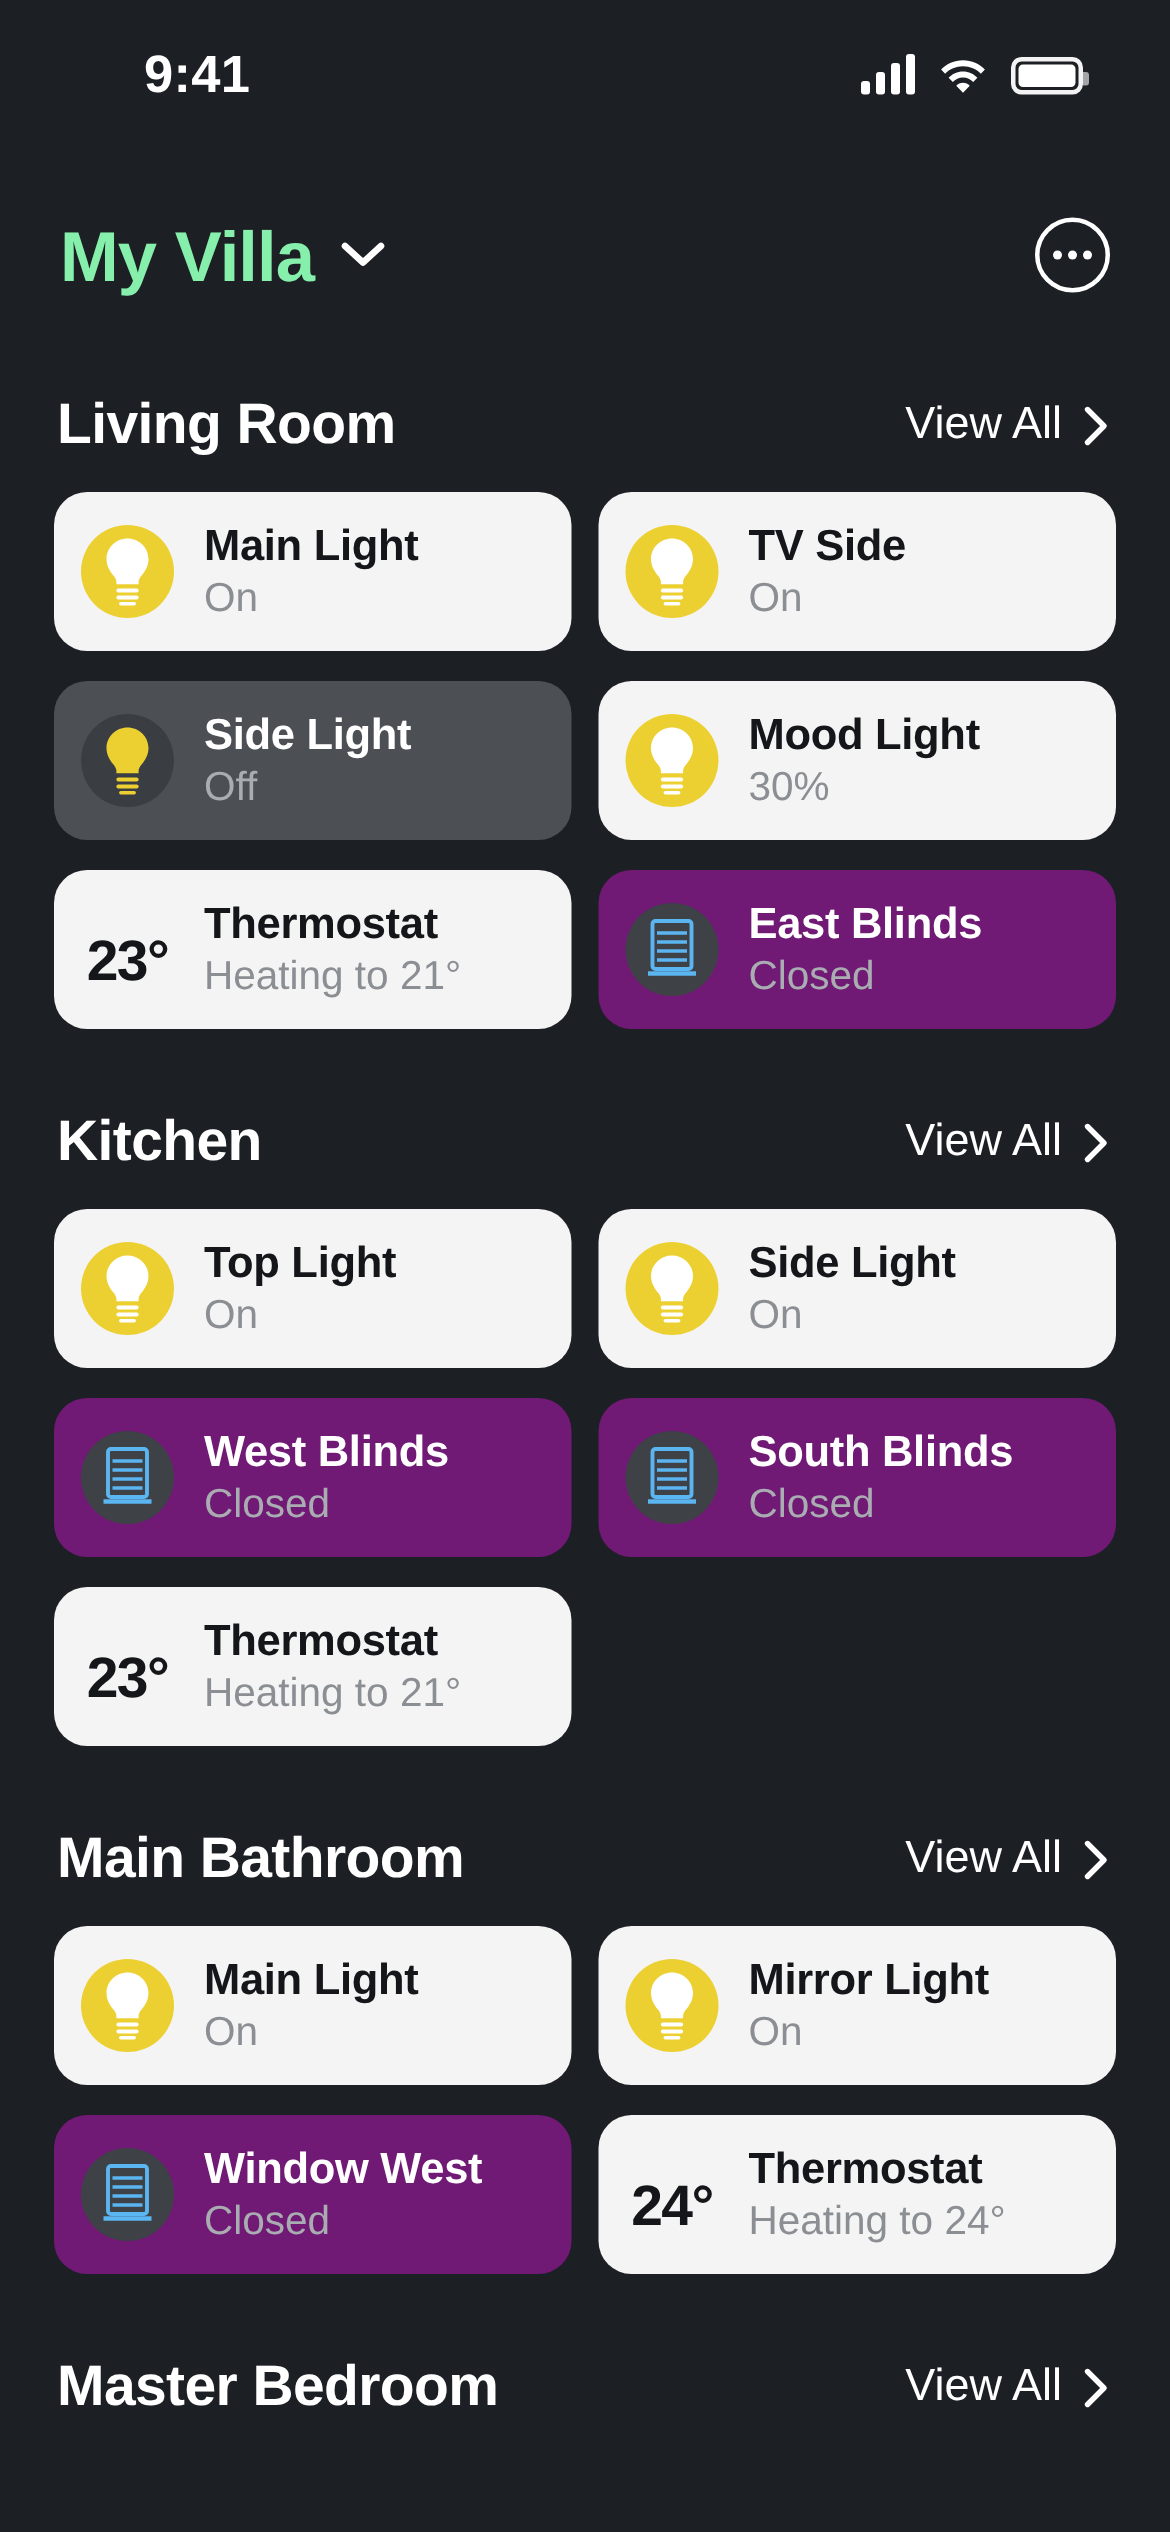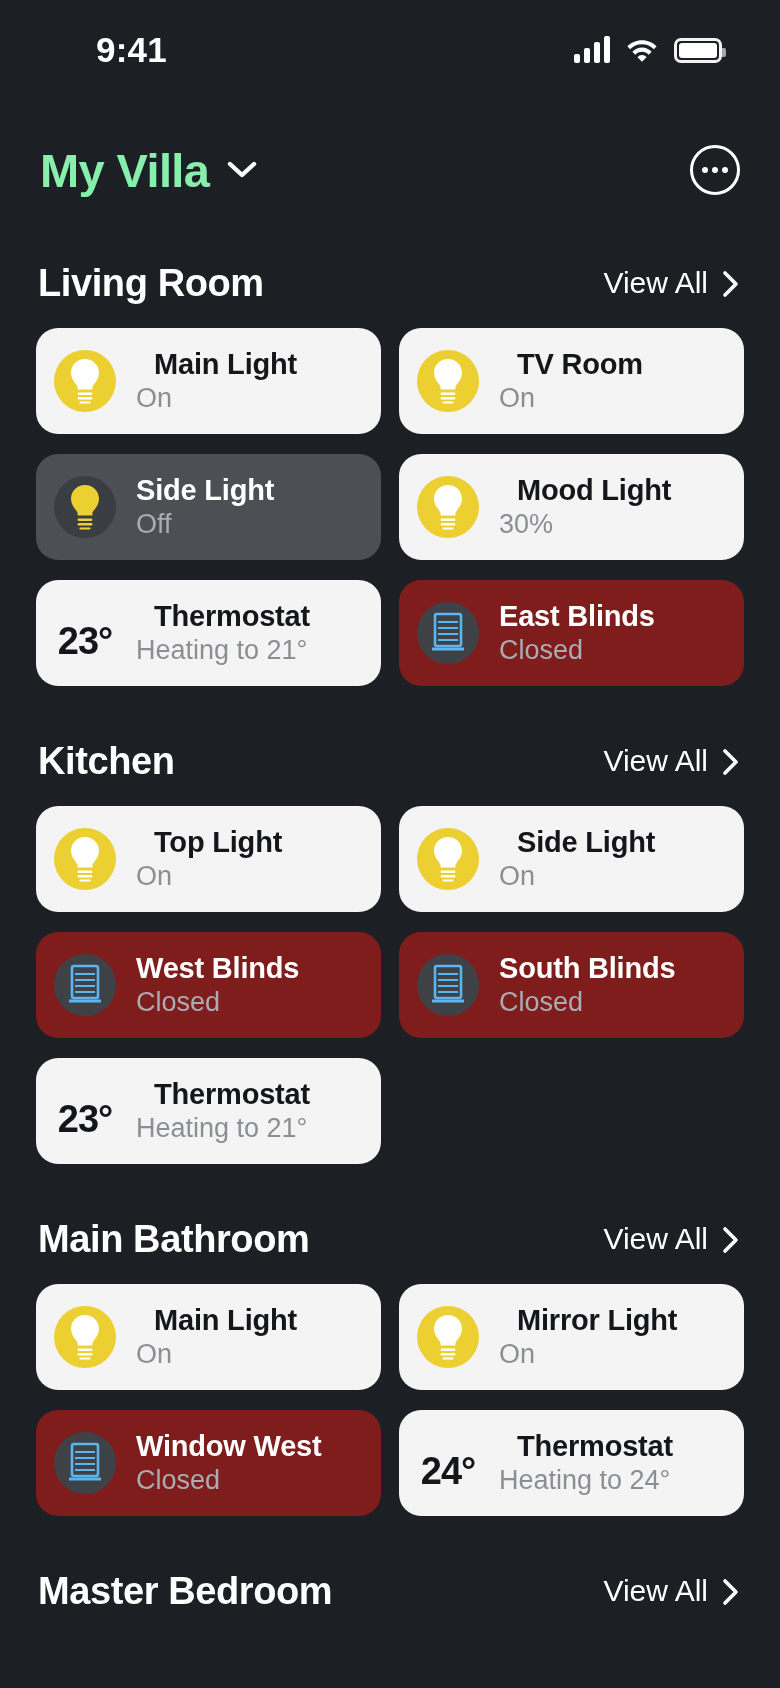--- a/index.html
+++ b/index.html
@@ -176,21 +176,21 @@
     align-items: center;
     gap: 20px;
     height: 106px;
     border-radius: 22px;
     padding: 0 18px 0 18px;
     cursor: pointer;
     overflow: hidden;
   }
   .card.on  { background: #f4f4f4; }
   .card.off { background: #4c5055; }
-  .card.blind-off { background: #7f1d1d; }
+  .card.blind-off { background: #701a75; }
 
   .card-icon {
     flex: 0 0 auto;
     width: 62px;
     height: 62px;
     border-radius: 50%;
     display: flex;
     align-items: center;
     justify-content: center;
   }
@@ -226,21 +226,21 @@
     line-height: 1.08;
     white-space: nowrap;
     letter-spacing: -0.2px;
   }
   .card-state {
     font-size: 27px;
     font-weight: 400;
     line-height: 1.08;
     white-space: nowrap;
   }
-  .card.on .card-name  { color: #14161a; margin-left: 18px; }
+  .card.on .card-name  { color: #14161a; }
   .card.on .card-state { color: #8b8e93; }
   .card.off .card-name,
   .card.blind-off .card-name  { color: #ffffff; }
   .card.off .card-state,
   .card.blind-off .card-state { color: #a9acb1; }
 </style>
 </head>
 <body>
 
 <div class="phone">
@@ -308,21 +308,21 @@
           <div class="card on">
             <div class="card-icon bulb-on">
               <svg class="bulb-svg" viewBox="0 0 36 46">
                 <path d="M18 1C10.3 1 4 7.1 4 14.7c0 4.7 2.4 8.3 4.6 11 1.2 1.5 2 2.7 2 4.2v1.6h14.8v-1.6c0-1.5.8-2.7 2-4.2 2.2-2.7 4.6-6.3 4.6-11C32 7.1 25.7 1 18 1z" fill="#ffffff"></path>
                 <rect x="10.6" y="34.4" width="14.8" height="2.6" rx="1.3" fill="#ffffff"></rect>
                 <rect x="10.6" y="39" width="14.8" height="2.6" rx="1.3" fill="#ffffff"></rect>
                 <rect x="12.4" y="43.4" width="11.2" height="2.2" rx="1.1" fill="#ffffff"></rect>
               </svg>
             </div>
             <div class="card-text">
-              <div class="card-name">TV Room</div>
+              <div class="card-name">TV Side</div>
               <div class="card-state">On</div>
             </div>
           </div>
           <div class="card off">
             <div class="card-icon bulb-off">
               <svg class="bulb-svg" viewBox="0 0 36 46">
                 <path d="M18 1C10.3 1 4 7.1 4 14.7c0 4.7 2.4 8.3 4.6 11 1.2 1.5 2 2.7 2 4.2v1.6h14.8v-1.6c0-1.5.8-2.7 2-4.2 2.2-2.7 4.6-6.3 4.6-11C32 7.1 25.7 1 18 1z" fill="#ecd032"></path>
                 <rect x="10.6" y="34.4" width="14.8" height="2.6" rx="1.3" fill="#ecd032"></rect>
                 <rect x="10.6" y="39" width="14.8" height="2.6" rx="1.3" fill="#ecd032"></rect>
                 <rect x="12.4" y="43.4" width="11.2" height="2.2" rx="1.1" fill="#ecd032"></rect>

